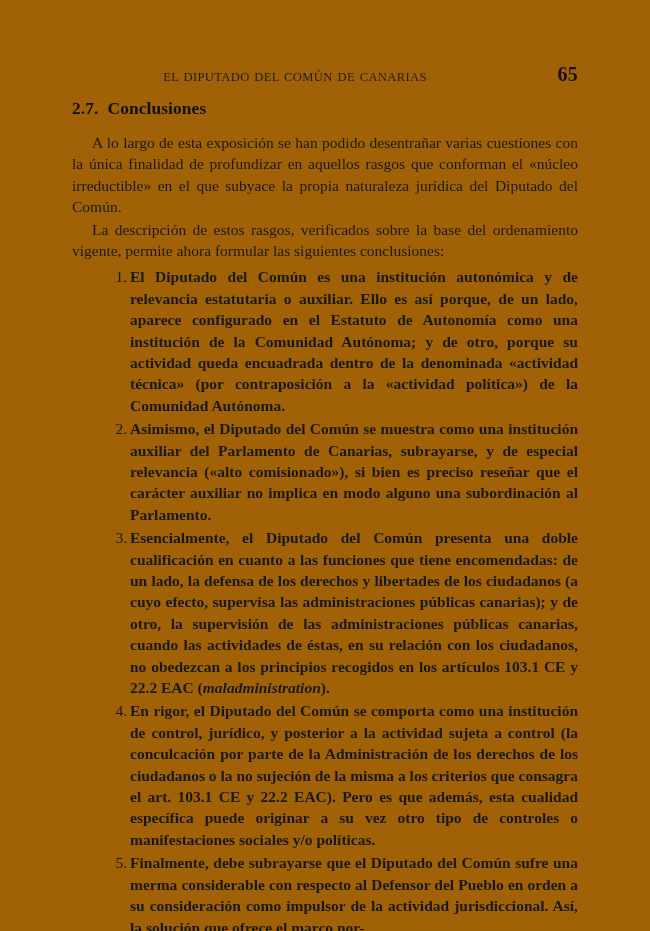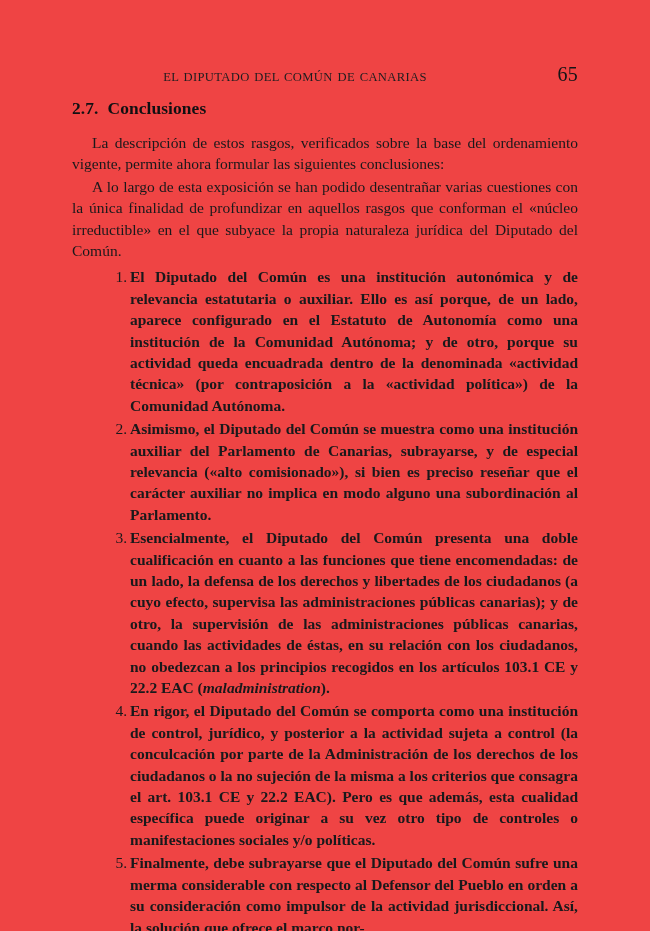--- a/index.html
+++ b/index.html
@@ -13,21 +13,21 @@
     overflow: hidden;
     font-family: "Liberation Serif", "DejaVu Serif", serif;
     color: #19191b;
     -webkit-font-smoothing: antialiased;
   }
 
   .page {
     position: relative;
     width: 650px;
     height: 931px;
-    background: #ef4444;
+    background: #a16207;
     box-sizing: border-box;
   }
 
   
   .running-head {
     position: absolute;
     top: 63px;
     left: 72px;
     width: 506px;
     height: 26px;
@@ -40,21 +40,21 @@
     text-align: center;
     font-size: 12.6px;
     letter-spacing: 0.35px;
     word-spacing: 1.2px;
     color: #1d1d1f;
     white-space: nowrap;
     padding-right: 26px;
   }
   .folio {
     font-size: 20px;
-    font-weight: 400;
+    font-weight: 700;
     color: #141416;
     letter-spacing: 0.2px;
     min-width: 34px;
     text-align: right;
   }
 
   
   .textblock {
     position: absolute;
     top: 98px;
@@ -128,23 +128,23 @@
     <div class="running-head-title">EL DIPUTADO DEL COMÚN DE CANARIAS</div>
     <div class="folio">65</div>
   </div>
 
   <div class="textblock">
 
     <h2 class="section-heading">
       <span class="sec-num">2.7.</span><span>Conclusiones</span>
     </h2>
 
+    <p class="body-par">A lo largo de esta exposición se han podido desentrañar varias cuestiones con la única finalidad de profundizar en aquellos rasgos que conforman el «núcleo irreductible» en el que subyace la propia naturaleza jurídica del Diputado del Común.</p>
+
     <p class="body-par">La descripción de estos rasgos, verificados sobre la base del ordenamiento vigente, permite ahora formular las siguientes conclusiones:</p>
-
-    <p class="body-par">A lo largo de esta exposición se han podido desentrañar varias cuestiones con la única finalidad de profundizar en aquellos rasgos que conforman el «núcleo irreductible» en el que subyace la propia naturaleza jurídica del Diputado del Común.</p>
 
     <ol class="conclusions">
       <li>
         <span class="marker">1.</span>
         <span class="item-text">
           <span>El Diputado del Común es una institución autonómica y de relevancia estatutaria o auxiliar. Ello es así porque, de un lado, aparece configurado en el Estatuto de Autonomía como una institución de la Comunidad Autónoma; y de otro, porque su actividad queda encuadrada dentro de la denominada «actividad técnica» (por contraposición a la «actividad política») de la Comunidad Autónoma.</span><i></i><span></span>
         </span>
       </li>
       <li>
         <span class="marker">2.</span>

